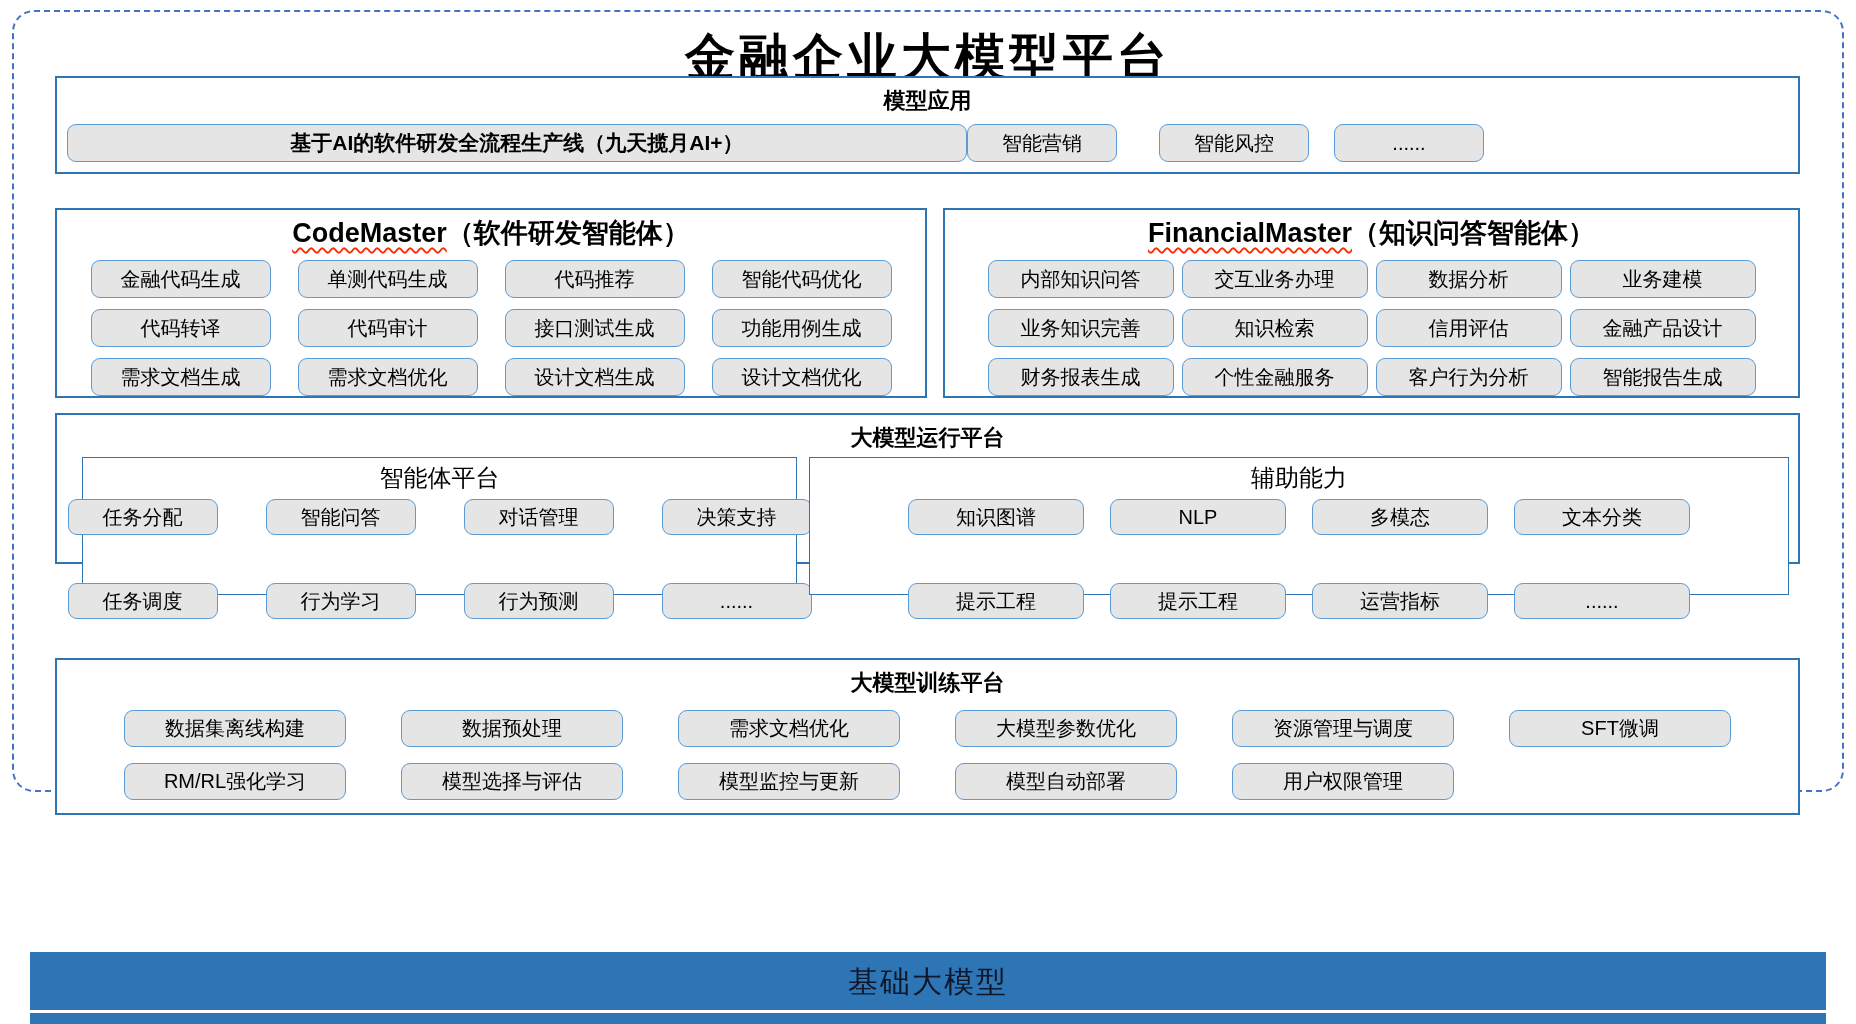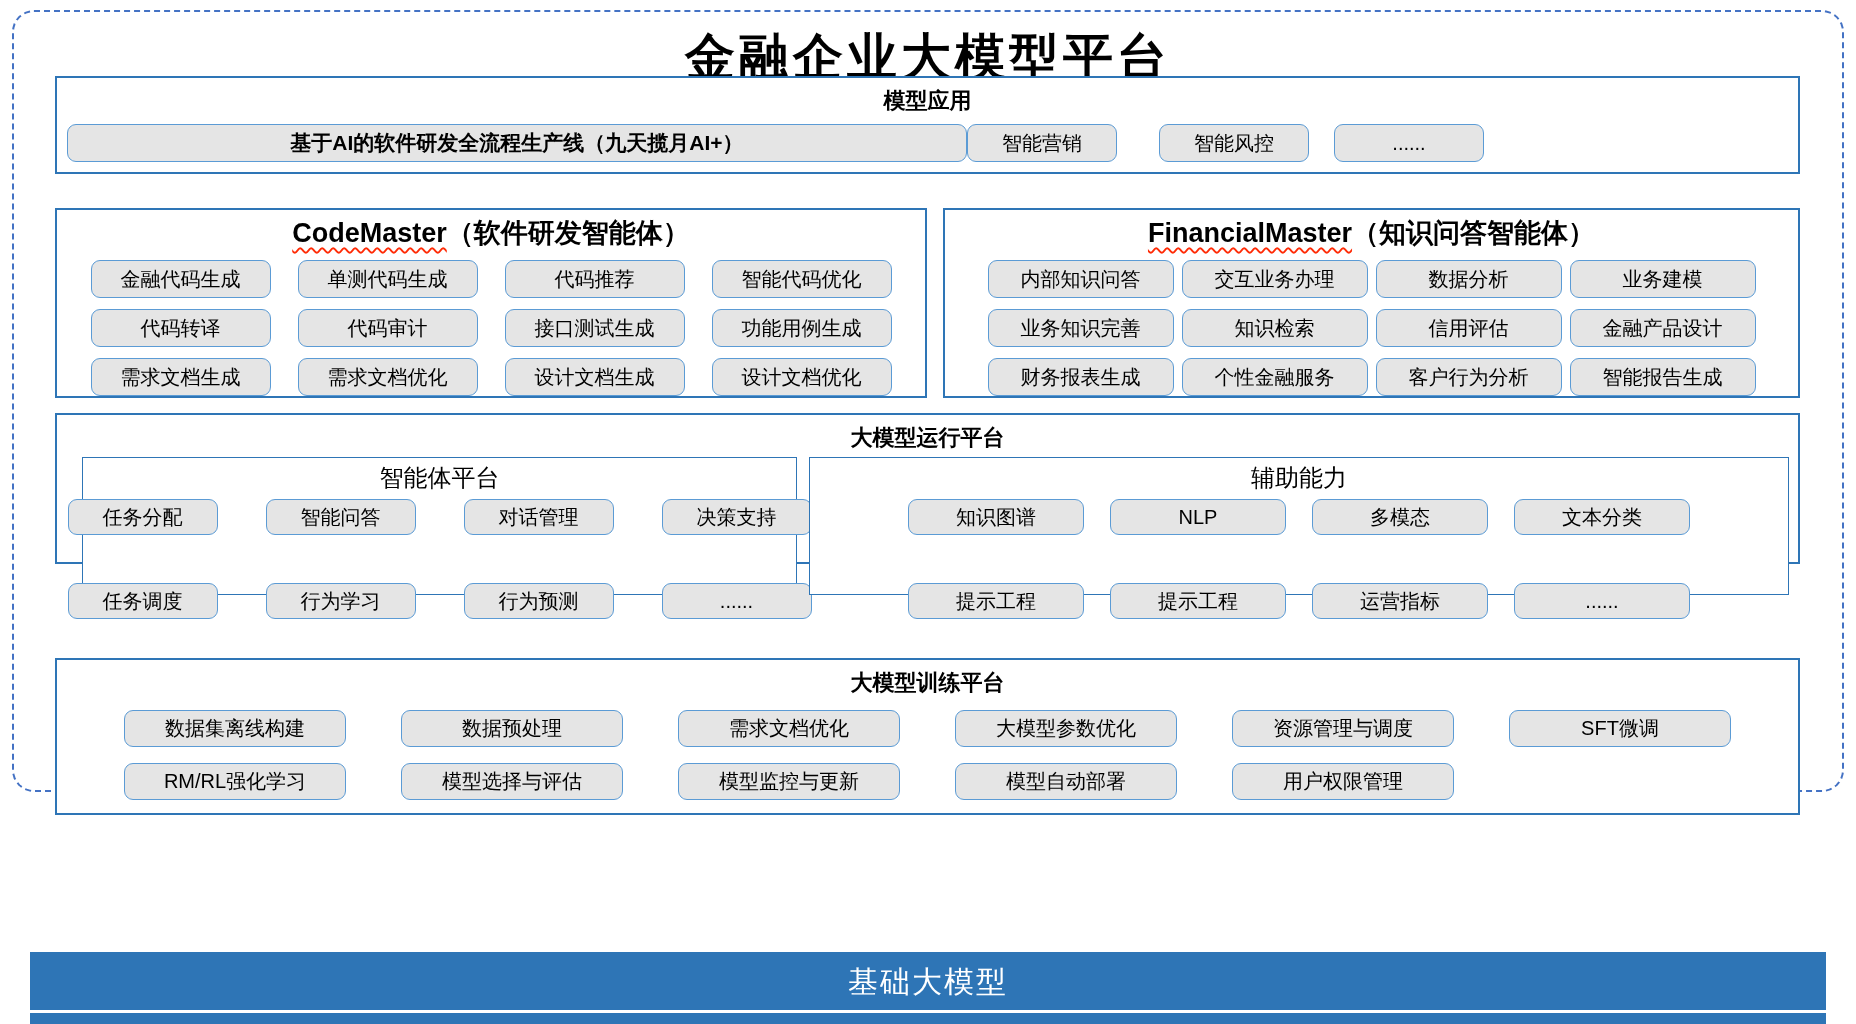--- a/index.html
+++ b/index.html
@@ -67,21 +67,21 @@
   
   .sec-training{left:55px;top:618px;width:1745px;height:157px;margin-top:40px;}
   .grid-6{
     display:grid;justify-content:center;margin-top:12px;
     grid-template-columns:repeat(6,222px);column-gap:55px;row-gap:16px;
   }
   .grid-6 .box{height:37px;}
   
   .foundation-bar{
     position:absolute;left:30px;top:952px;width:1796px;height:72px;background:#2E75B6;
-    display:flex;align-items:center;justify-content:center;color:#ffffff;
+    display:flex;align-items:center;justify-content:center;color:#0f172a;
     font-size:30px;padding-bottom:12px;box-sizing:border-box;letter-spacing:2px;
   }
   .foundation-split{
     position:absolute;left:30px;top:1010px;width:1796px;height:3px;background:#fff;
   }
 </style>
 </head>
 <body>
 
 <div class="canvas">

